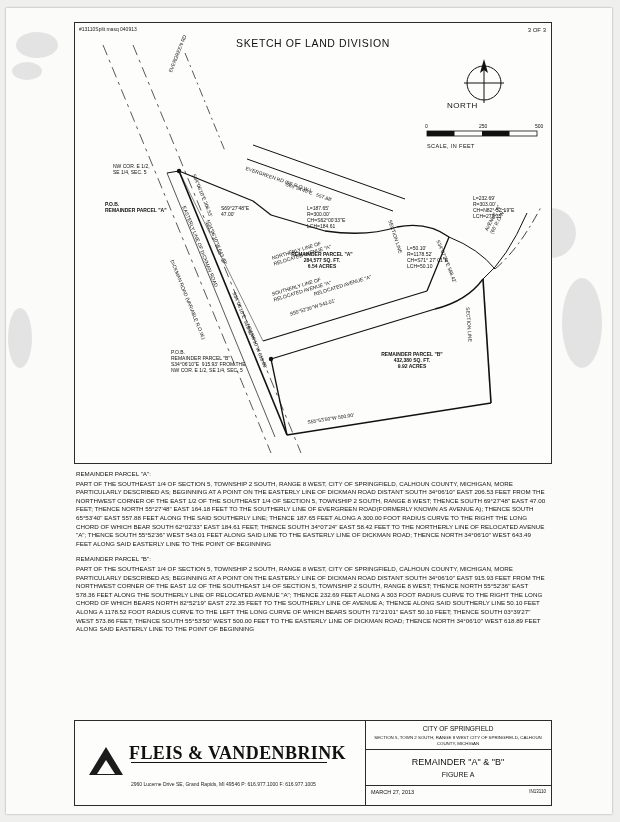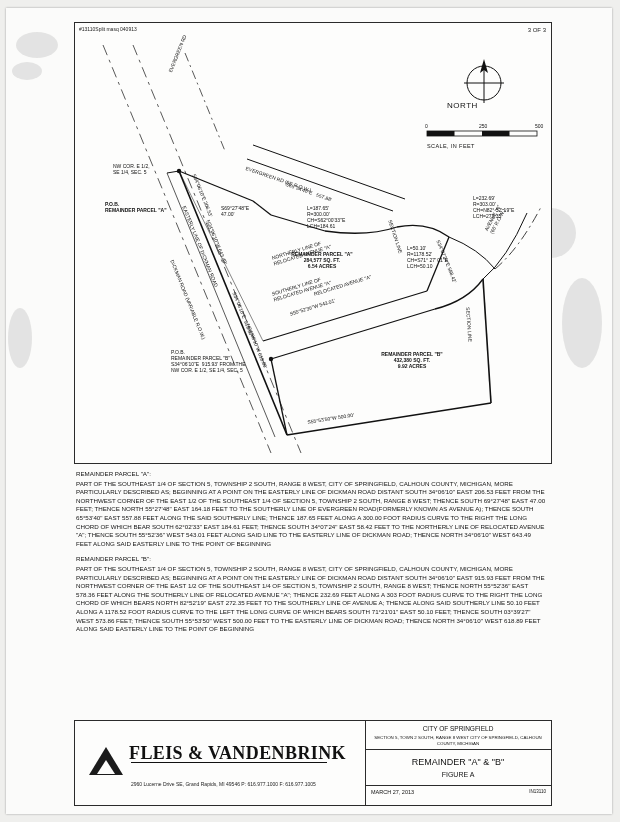--- a/index.html
+++ b/index.html
@@ -105,20 +105,21 @@
     <div class="smudge" style="left:6px;top:54px;width:30px;height:18px;"></div>
     <div class="smudge" style="left:2px;top:300px;width:24px;height:60px;"></div>
     <div class="smudge" style="left:556px;top:270px;width:40px;height:90px;"></div>
     <div class="smudge" style="left:520px;top:200px;width:50px;height:50px;"></div>
 
     <div class="drawing">
 
       <div class="dwg-hdr-left">#13110Split
 masq  040913</div>
       <div class="dwg-hdr-right">3 OF 3</div>
+      <div class="dwg-title">SKETCH OF LAND DIVISION</div>
 
       <svg class="svgwrap" viewBox="0 0 476 440">
 
         <circle cx="409" cy="60" r="17" fill="none" stroke="#111" stroke-width="1"></circle>
         <line x1="409" y1="40" x2="409" y2="80" stroke="#111" stroke-width="1"></line>
         <line x1="389" y1="60" x2="429" y2="60" stroke="#111" stroke-width="1"></line>
         <polygon points="409,36 405,50 409,47 413,50" fill="#111"></polygon>
 
         <rect x="352" y="108" width="110" height="5" fill="none" stroke="#111" stroke-width=".8"></rect>
         <rect x="352" y="108" width="27.5" height="5" fill="#111"></rect>

